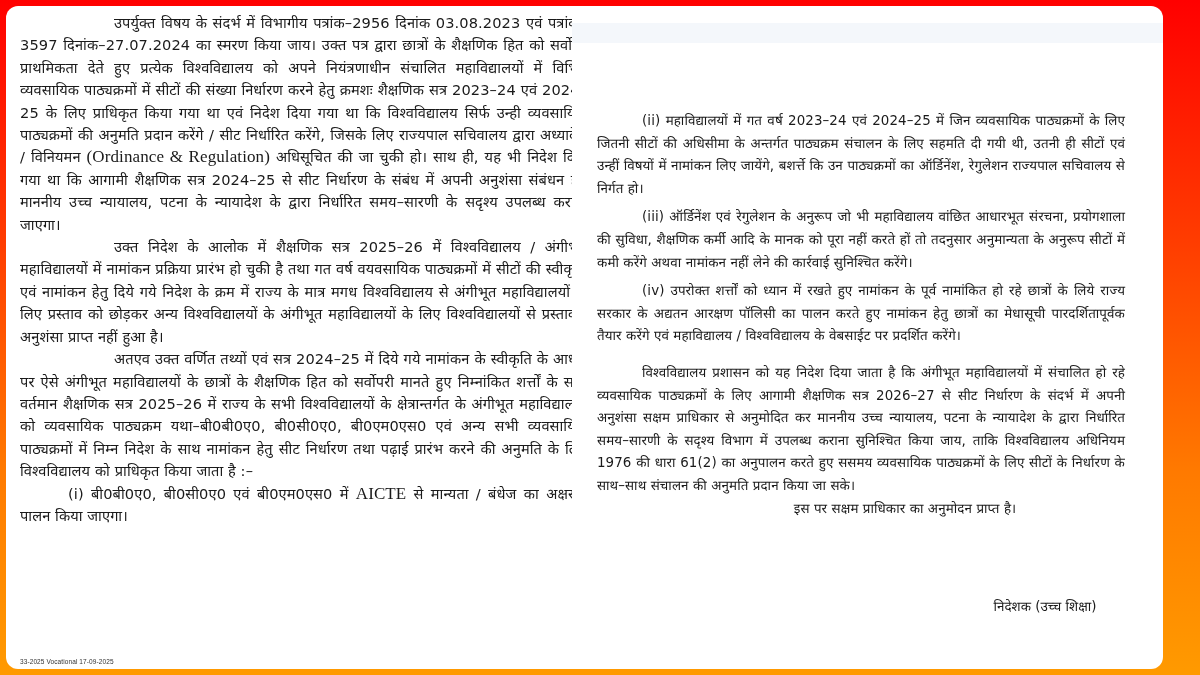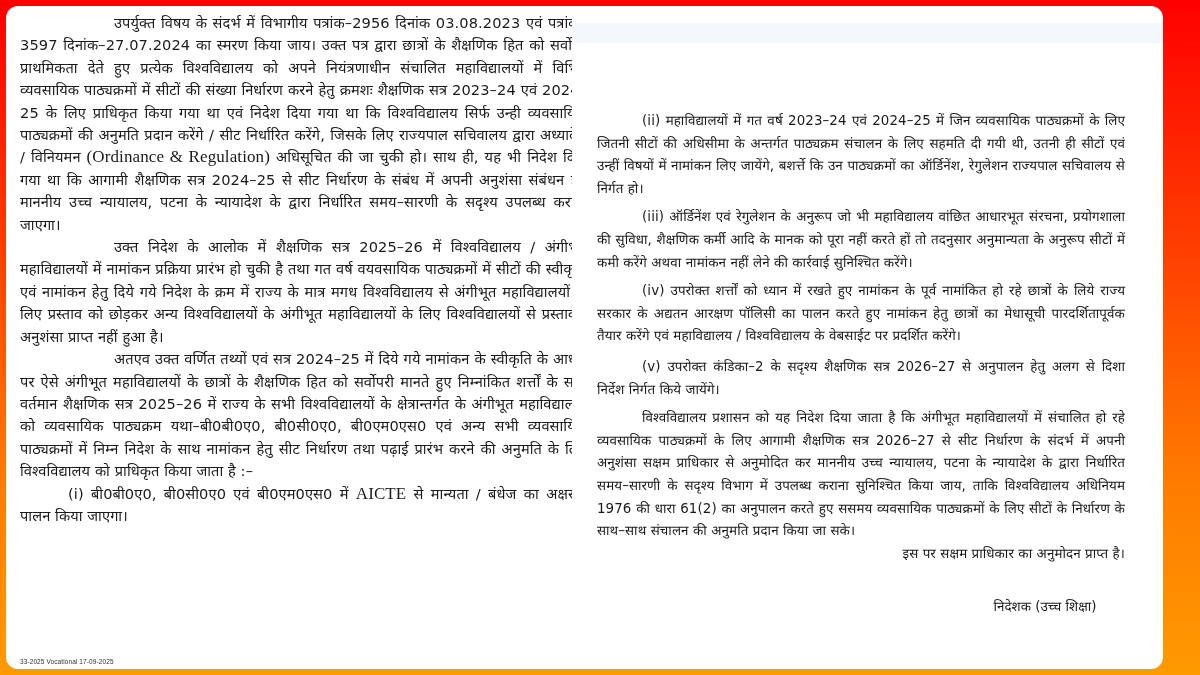--- a/index.html
+++ b/index.html
@@ -73,21 +73,21 @@
       line-height: 22.6px;
     }
     .gap-s {
       height: 8px;
     }
     .gap-m {
       height: 6px;
     }
     .approval {
       padding-left: 88px;
-      text-align: right;
+      text-align: center;
     }
     .signature {
       position: absolute;
       right: 0;
       top: 486px;
       width: 160px;
       text-align: center;
       font-size: 13.4px;
       line-height: 22px;
     }
@@ -114,21 +114,20 @@
 
 <div class="page page-right">
   <div class="top-band"></div>
   <div class="right-content">
     <p class="para indent-sm"><span>(ii)</span> <span>महाविद्यालयों में गत वर्ष 2023–24 एवं 2024–25 में जिन व्यवसायिक पाठ्यक्रमों के लिए जितनी सीटों की अधिसीमा के अन्तर्गत पाठ्यक्रम संचालन के लिए सहमति दी गयी थी, उतनी ही सीटों एवं उन्हीं विषयों में नामांकन लिए जायेंगे, बशर्त्ते कि उन पाठ्यक्रमों का ऑर्डिनेंश, रेगुलेशन राज्यपाल सचिवालय से निर्गत हो।</span></p>
     <div class="gap-m"></div>
     <p class="para indent-sm"><span>(iii)</span> <span>ऑर्डिनेंश एवं रेगुलेशन के अनुरूप जो भी महाविद्यालय वांछित आधारभूत संरचना, प्रयोगशाला की सुविधा, शैक्षणिक कर्मी आदि के मानक को पूरा नहीं करते हों तो तदनुसार अनुमान्यता के अनुरूप सीटों में कमी करेंगे अथवा नामांकन नहीं लेने की कार्रवाई सुनिश्चित करेंगे।</span></p>
     <div class="gap-m"></div>
     <p class="para indent-sm"><span>(iv)</span> <span>उपरोक्त शर्त्तों को ध्यान में रखते हुए नामांकन के पूर्व नामांकित हो रहे छात्रों के लिये राज्य सरकार के अद्यतन आरक्षण पॉलिसी का पालन करते हुए नामांकन हेतु छात्रों का मेधासूची पारदर्शितापूर्वक तैयार करेंगे एवं महाविद्यालय / विश्वविद्यालय के वेबसाईट पर प्रदर्शित करेंगे।</span></p>
     <div class="gap-s"></div>
-    <p class="para indent-sm"><span>(v)</span> <span>उपरोक्त कंडिका–2 के सदृश्य शैक्षणिक सत्र 2026–27 से अनुपालन हेतु अलग से दिशा निर्देश निर्गत किये जायेंगे।</span></p>
     <div class="gap-m"></div>
     <p class="para indent-sm">विश्वविद्यालय प्रशासन को यह निदेश दिया जाता है कि अंगीभूत महाविद्यालयों में संचालित हो रहे व्यवसायिक पाठ्यक्रमों के लिए आगामी शैक्षणिक सत्र 2026–27 से सीट निर्धारण के संदर्भ में अपनी अनुशंसा सक्षम प्राधिकार से अनुमोदित कर माननीय उच्च न्यायालय, पटना के न्यायादेश के द्वारा निर्धारित समय–सारणी के सदृश्य विभाग में उपलब्ध कराना सुनिश्चित किया जाय, ताकि विश्वविद्यालय अधिनियम 1976 की धारा 61(2) का अनुपालन करते हुए ससमय व्यवसायिक पाठ्यक्रमों के लिए सीटों के निर्धारण के साथ–साथ संचालन की अनुमति प्रदान किया जा सके।</p>
     <p class="para approval">इस पर सक्षम प्राधिकार का अनुमोदन प्राप्त है।</p>
     <div class="signature">
       <div>निदेशक (उच्च शिक्षा)</div>
     </div>
   </div>
 </div>
 
 </body></html>

